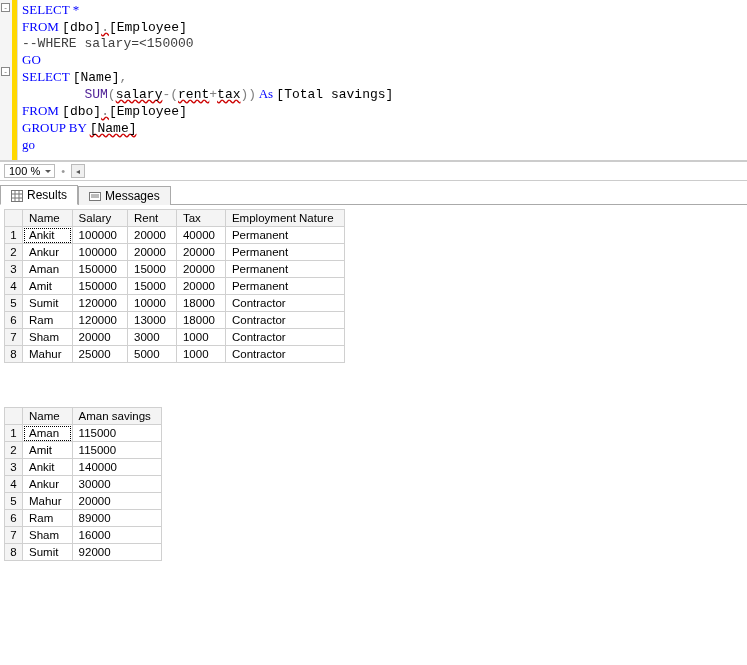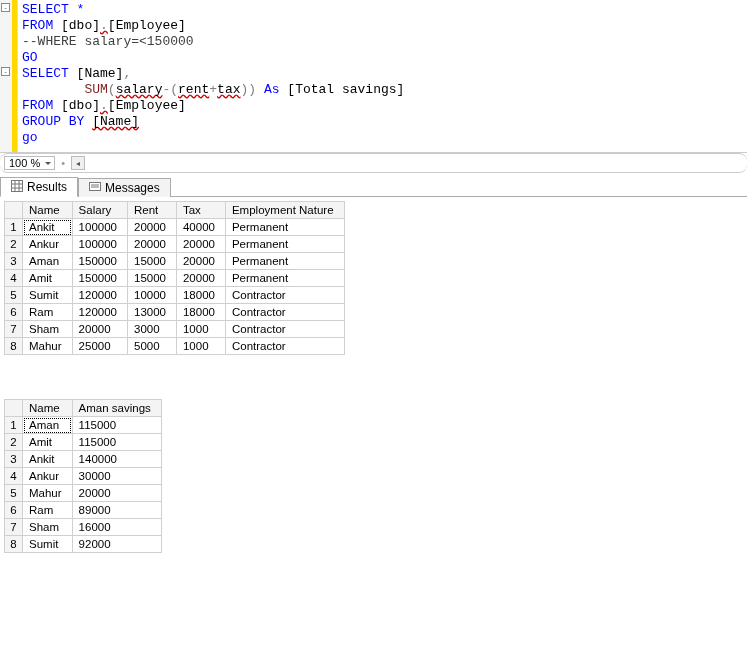--- a/index.html
+++ b/index.html
@@ -42,37 +42,36 @@
     color: #666;
   }
   .code {
     font-family: Consolas, "Courier New", monospace;
     font-size: 13px;
     padding: 2px 4px 6px 4px;
     white-space: pre;
     flex: 1;
     line-height: 16px;
   }
-  .kw { color: #0000ff; }
+  .kw { color: #0000ff; font-family: Liberation Serif, serif; }
   .op { color: #808080; }
   .cmt { color: #404040; }
-  .fn { color: #7f1d1d; }
+  .fn { color: #4c1d95; }
   .squig {
     text-decoration: underline wavy #cc0000;
     text-decoration-skip-ink: none;
   }
   .zoom-row {
     display: flex;
     align-items: center;
     border-top: 1px solid #ccc;
     border-bottom: 1px solid #ccc;
     padding: 2px 4px;
     font-size: 11px;
     gap: 6px;
-    border-radius: 8px;
   }
   .zoom-dd {
     border: 1px solid #bbb;
     padding: 0 14px 0 4px;
     position: relative;
     background: #fff;
   }
   .zoom-dd::after {
     content: "";
     position: absolute;
@@ -93,21 +92,21 @@
     align-items: flex-end;
     padding-top: 3px;
     gap: 0;
   }
   .tab {
     border: 1px solid #aaa;
     border-bottom: none;
     padding: 2px 10px;
     background: #f3f3f3;
     display: flex;
-    align-items: flex-start;
+    align-items: flex-end;
     gap: 4px;
     position: relative;
     top: 1px;
   }
   .tab.active {
     background: #fff;
     border-bottom: 1px solid #fff;
   }
   .tab-icon {
     width: 12px; height: 12px;

